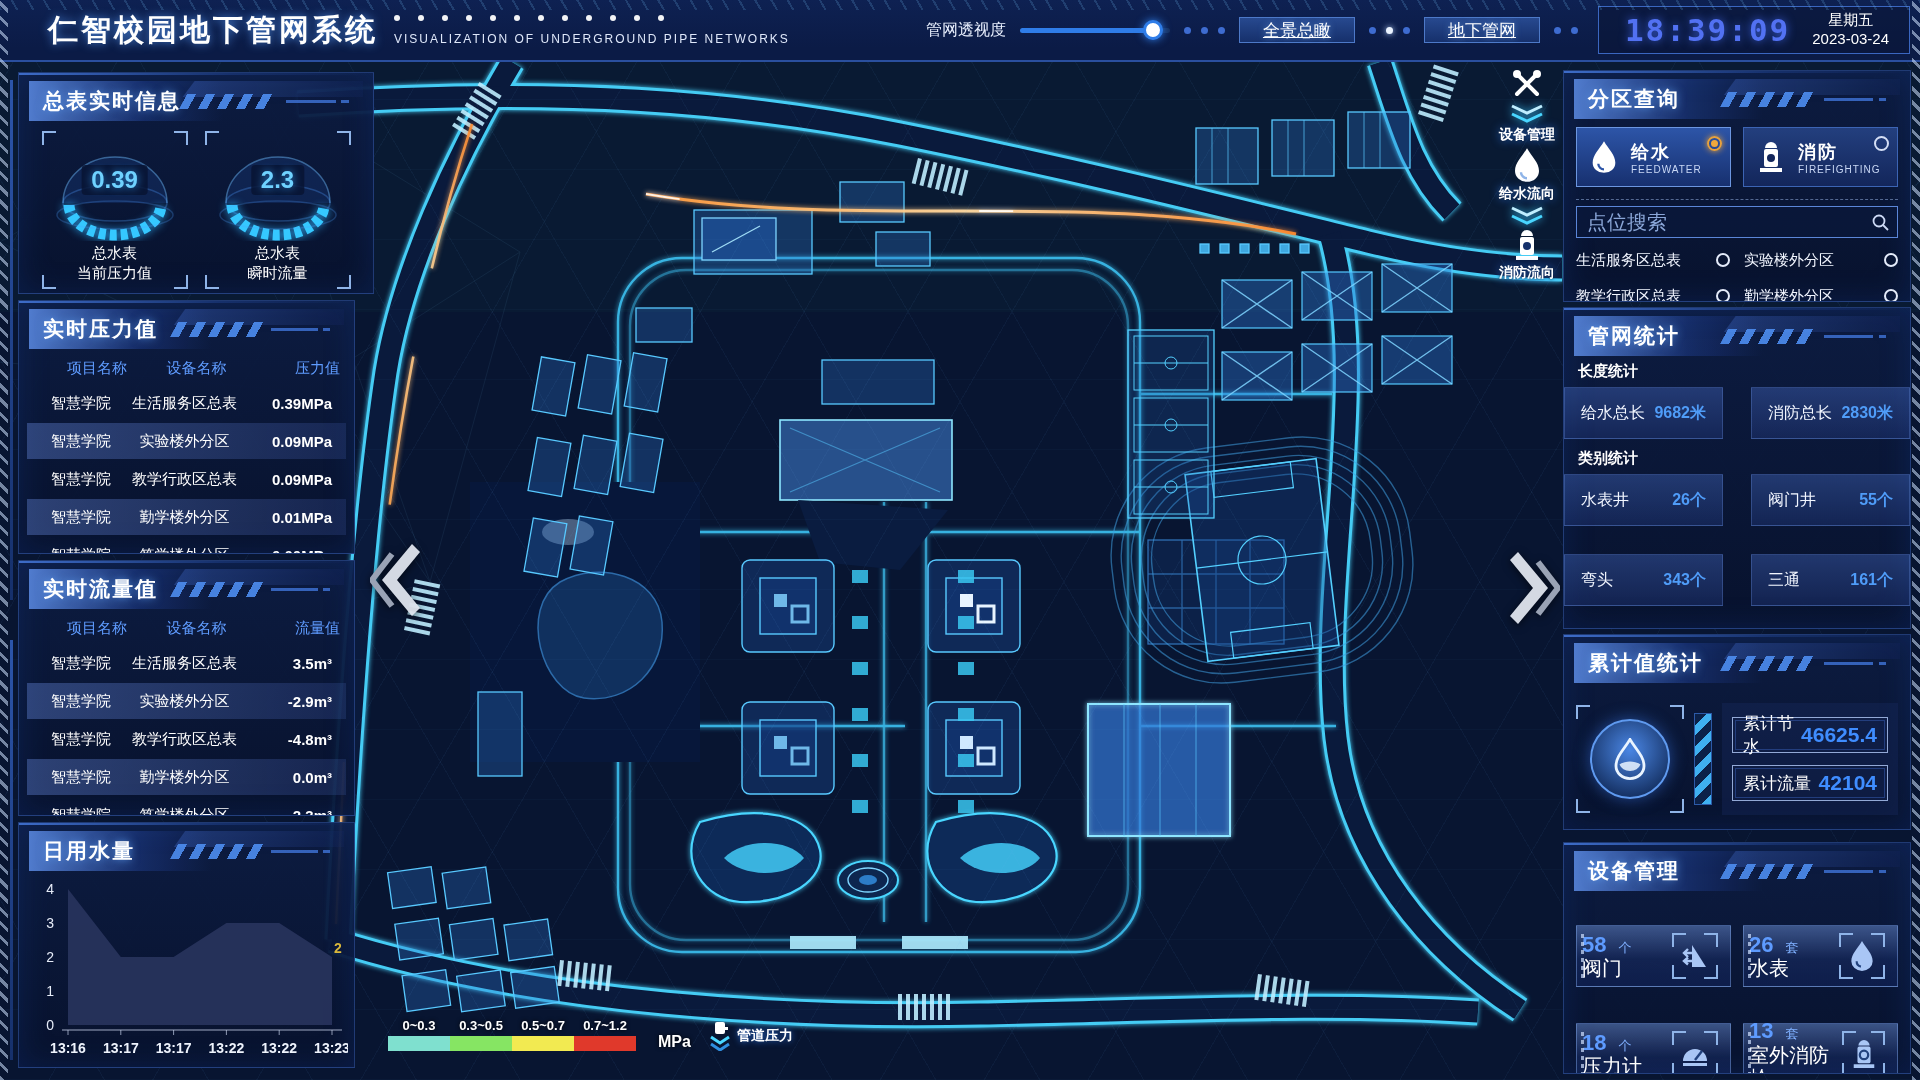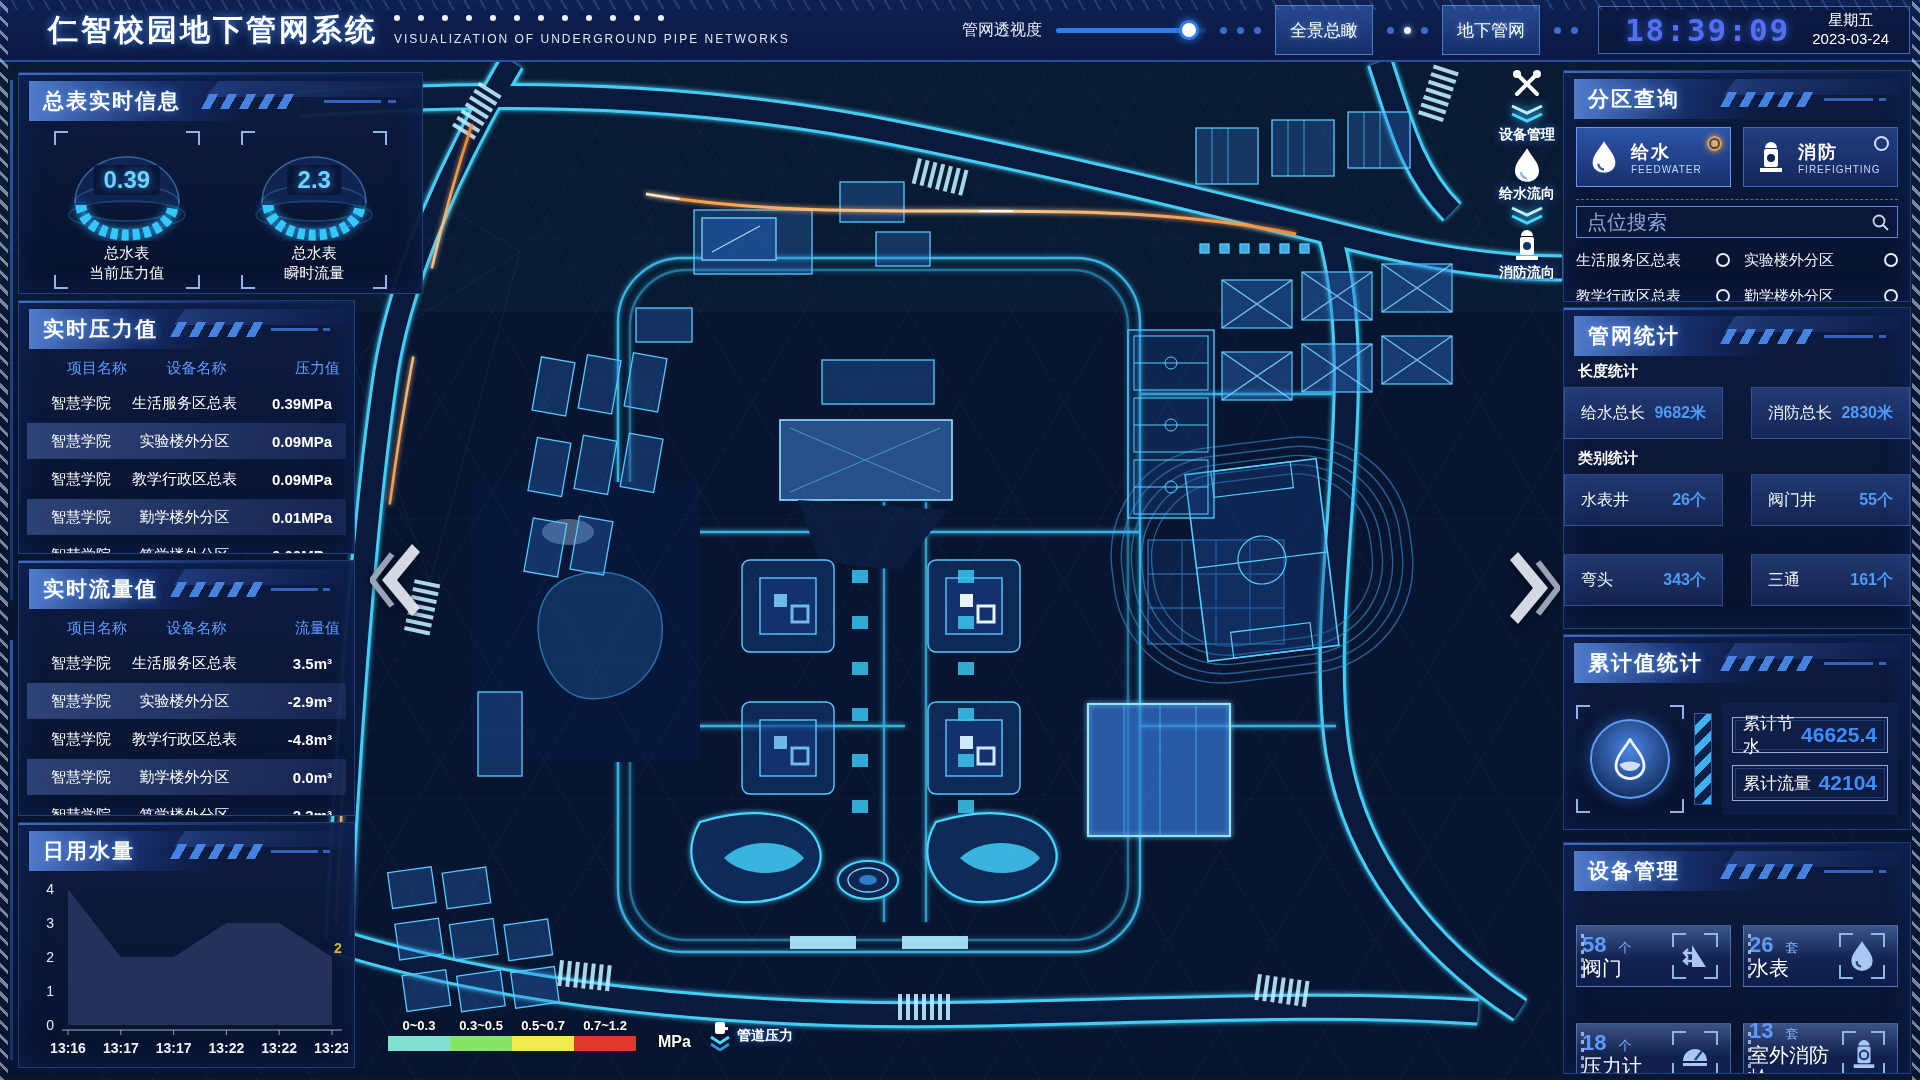--- a/index.html
+++ b/index.html
@@ -28,23 +28,23 @@
   .hdr-right{margin-left:auto;display:flex;align-items:center;gap:14px;padding-right:10px;}
   .slider-label{font-size:16px;color:#eaf1ff;}
   .slider{position:relative;width:150px;height:18px;cursor:pointer;}
   .slider .track{position:absolute;left:0;top:7px;height:5px;width:100%;border-radius:3px;background:#17305f;}
   .slider .fill{position:absolute;left:0;top:7px;height:5px;width:88%;border-radius:3px;background:#2f7de8;}
   .slider .thumb{position:absolute;left:82%;top:-1px;width:20px;height:20px;border-radius:50%;
     background:#fff;border:3px solid #2f7de8;box-shadow:0 0 8px #2f7de8;}
   .dots3{display:flex;gap:10px;align-items:center;}
   .dots3 i{width:7px;height:7px;border-radius:50%;background:#3e6cd0;}
   .dots3 i.br{background:#eaf3ff;box-shadow:0 0 6px #bcd8ff;}
-  .hdr-btn{height:50px;padding:0 14px;display:flex;align-items:center;font-size:17px;color:#fff;
+  .hdr-btn{height:26px;padding:0 23px;display:flex;align-items:center;font-size:17px;color:#fff;
     background:linear-gradient(180deg,#27498f,#16306b);border:1px solid #4d79c8;cursor:pointer;
-    text-shadow:0 0 6px rgba(120,180,255,.6);}
+    text-shadow:0 0 6px rgba(120,180,255,.6);text-decoration:underline;}
   .time-box{display:flex;align-items:center;gap:22px;border:1px solid #3a66c0;
     background:rgba(10,22,55,.6);padding:4px 20px 4px 26px;margin-left:6px;}
   .clock{font-family:"DejaVu Sans Mono",monospace;font-size:31px;font-weight:bold;color:#5271f2;
     letter-spacing:2px;text-shadow:0 0 10px rgba(70,110,250,.8);}
   .dateblk{display:flex;flex-direction:column;align-items:center;line-height:1.25;}
   .weekday{font-size:15px;color:#fff;}
   .date{font-size:15px;color:#fff;}
   
   .map{position:absolute;left:0;top:62px;width:1920px;height:1018px;}
   .map-grid{position:absolute;left:0;top:62px;width:1920px;height:1018px;pointer-events:none;
@@ -534,21 +534,21 @@
           <span class="weekday">星期五</span>
           <span class="date">2023-03-24</span>
         </span>
       </div>
     </div>
   </div>
 
   <div class="rail" style="left:10px;top:80px;height:520px"></div>
   <div class="rail" style="left:10px;top:640px;height:420px"></div>
 
-  <div class="panel" style="left:18px;top:72px;width:405px;height:222px">
+  <div class="panel" style="left:18px;top:72px;width:356px;height:222px">
     <div class="p-head">
       <span class="p-band"></span>
         <span class="p-tail"></span>
       <span class="p-title">总表实时信息</span>
       <span class="slashes"></span>
         <span class="p-line"></span>
     </div>
     <div class="gauge-row">
       <div class="gauge corners">
         <svg width="140" height="104" viewBox="0 0 140 104">

